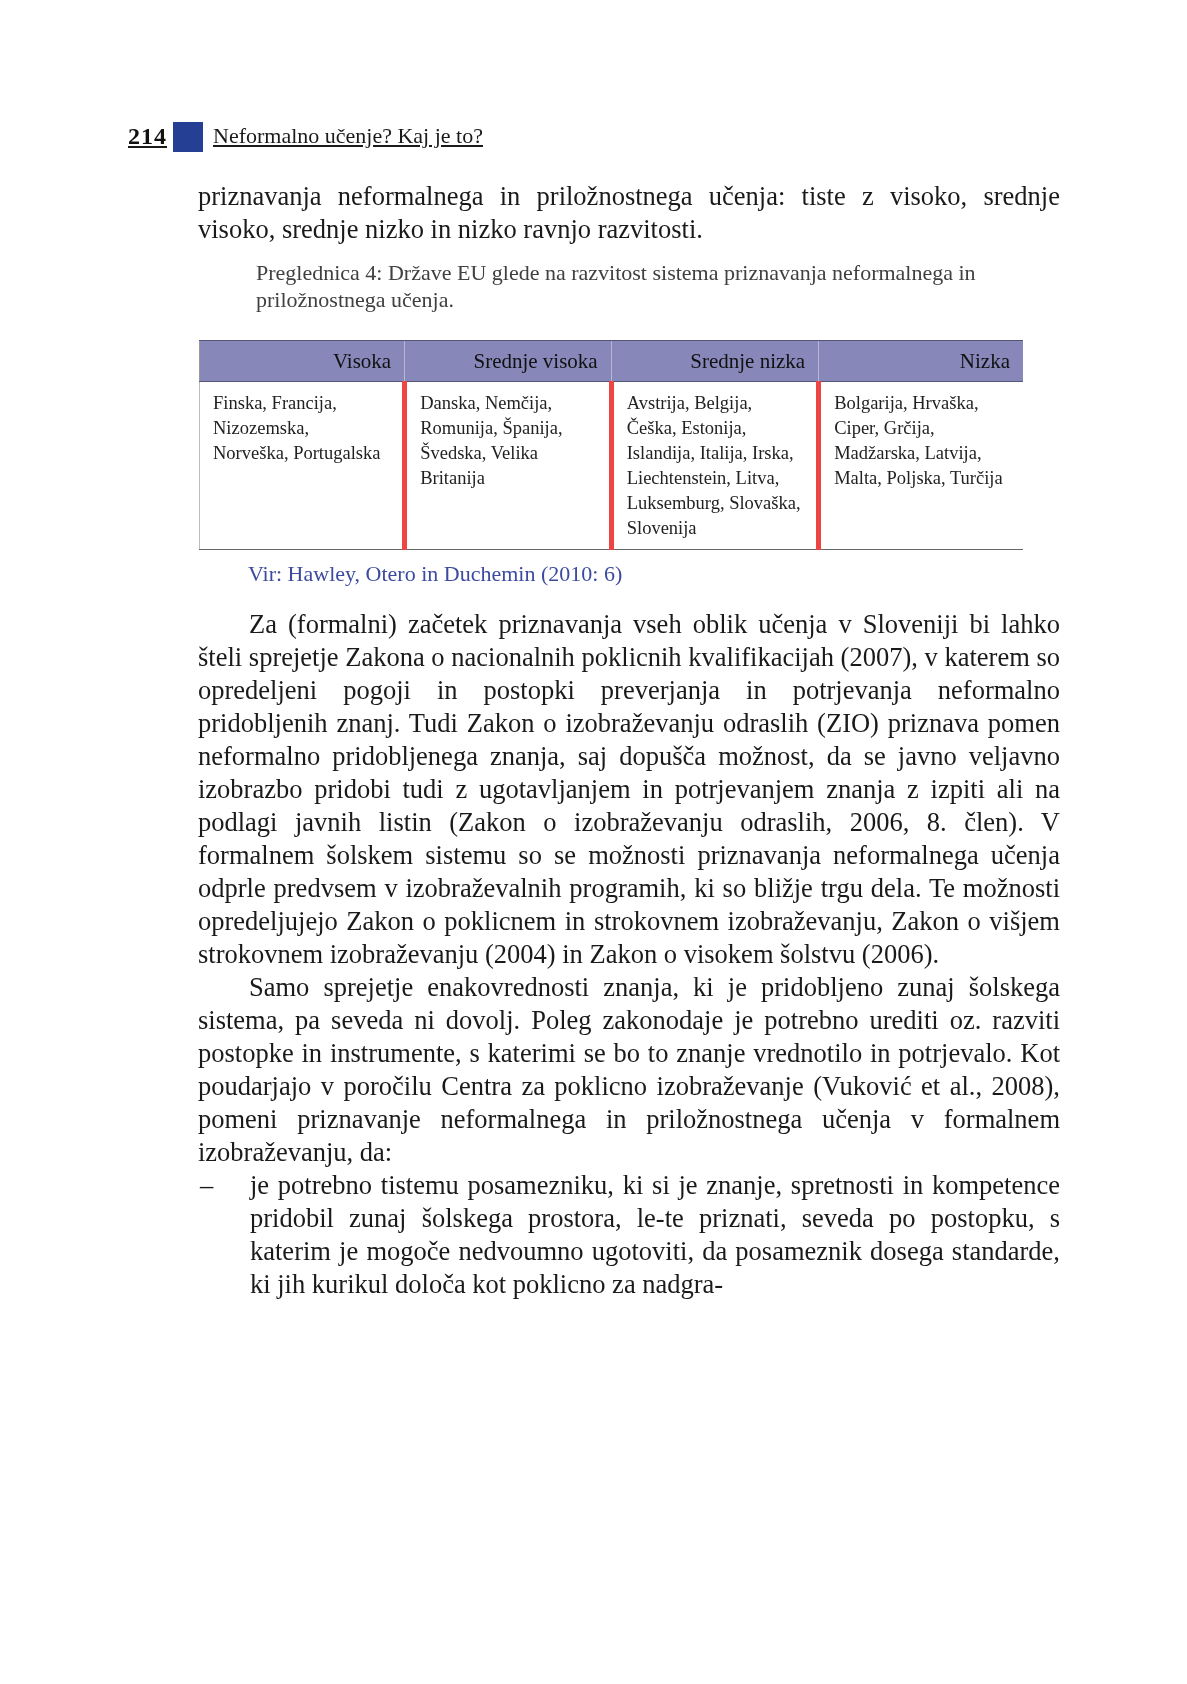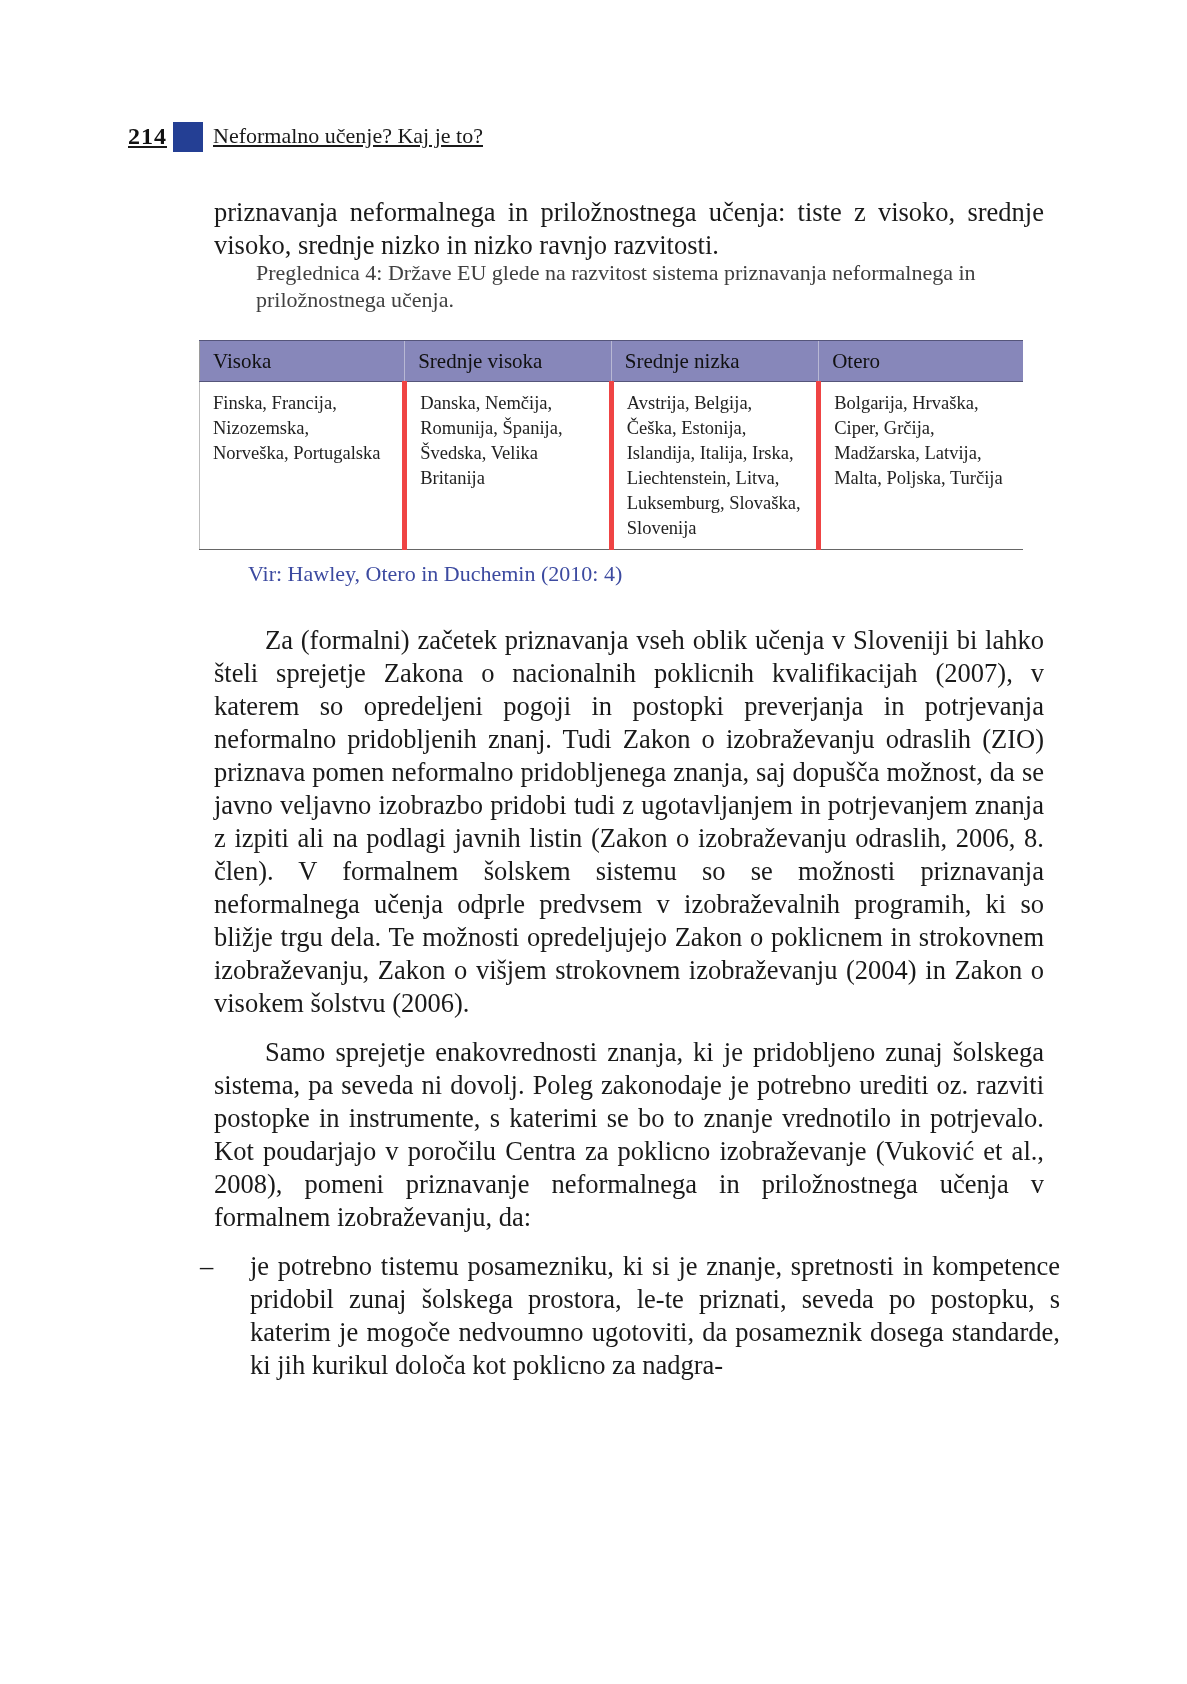--- a/index.html
+++ b/index.html
@@ -48,21 +48,21 @@
     }
     .text-block {
       position: absolute;
       left: 198px;
       width: 862px;
       font-size: 26.5px;
       line-height: 33px;
       text-align: justify;
     }
     .text-block p {
-      margin: 16px;
+      margin: 0;
     }
     .intro-para {
       top: 180px;
     }
     .caption {
       position: absolute;
       left: 256px;
       top: 259px;
       width: 812px;
       font-size: 22px;
@@ -76,21 +76,21 @@
       width: 824px;
       border-collapse: collapse;
       font-size: 18.5px;
       line-height: 25px;
     }
     .data-table th {
       background: #8787ba;
       color: #111;
       font-weight: normal;
       font-size: 21px;
-      text-align: left;
+      text-align: right;
       height: 40px;
       padding: 0 13px;
       border-top: 1.5px solid #55557a;
       border-bottom: 1.5px solid #55557a;
       border-left: 1px solid #b8b8d4;
     }
     .data-table th:first-child {
       border-left: 1px solid #9a9a9a;
     }
     .data-table td {
@@ -155,34 +155,34 @@
 </div>
 
 <div class="caption">Preglednica 4: Države EU glede na razvitost sistema priznavanja neformalnega in priložnostnega učenja.</div>
 
 <table class="data-table">
   <thead>
     <tr>
       <th>Visoka</th>
       <th>Srednje visoka</th>
       <th>Srednje nizka</th>
-      <th>Otero</th>
+      <th>Nizka</th>
     </tr>
   </thead>
   <tbody>
     <tr>
       <td>Finska, Francija, Nizozemska, Norveška, Portugalska</td>
       <td>Danska, Nemčija, Romunija, Španija, Švedska, Velika Britanija</td>
       <td>Avstrija, Belgija, Češka, Estonija, Islandija, Italija, Irska, Liechtenstein, Litva, Luksemburg, Slovaška, Slovenija</td>
       <td>Bolgarija, Hrvaška, Ciper, Grčija, Madžarska, Latvija, Malta, Poljska, Turčija</td>
     </tr>
   </tbody>
 </table>
 
-<div class="source">Vir: Hawley, Otero in Duchemin (2010: 4)</div>
+<div class="source">Vir: Hawley, Otero in Duchemin (2010: 6)</div>
 
 <div class="text-block body-text">
   <p class="indent">Za (formalni) začetek priznavanja vseh oblik učenja v Sloveniji bi lahko šteli sprejetje Zakona o nacionalnih poklicnih kvalifikacijah (2007), v katerem so opredeljeni pogoji in postopki preverjanja in potrjevanja neformalno pridobljenih znanj. Tudi Zakon o izobraževanju odraslih (ZIO) priznava pomen neformalno pridobljenega znanja, saj dopušča možnost, da se javno veljavno izobrazbo pridobi tudi z ugotavljanjem in potrjevanjem znanja z izpiti ali na podlagi javnih listin (Zakon o izobraževanju odraslih, 2006, 8. člen). V formalnem šolskem sistemu so se možnosti priznavanja neformalnega učenja odprle predvsem v izobraževalnih programih, ki so bližje trgu dela. Te možnosti opredeljujejo Zakon o poklicnem in strokovnem izobraževanju, Zakon o višjem strokovnem izobraževanju (2004) in Zakon o visokem šolstvu (2006).</p>
   <p class="indent">Samo sprejetje enakovrednosti znanja, ki je pridobljeno zunaj šolskega sistema, pa seveda ni dovolj. Poleg zakonodaje je potrebno urediti oz. razviti postopke in instrumente, s katerimi se bo to znanje vrednotilo in potrjevalo. Kot poudarjajo v poročilu Centra za poklicno izobraževanje (Vuković et al., 2008), pomeni priznavanje neformalnega in priložnostnega učenja v formalnem izobraževanju, da:</p>
   <div class="bullet-item">
     <span class="bullet-dash">–</span>
     <span class="bullet-text">je potrebno tistemu posamezniku, ki si je znanje, spretnosti in kompetence pridobil zunaj šolskega prostora, le-te priznati, seveda po postopku, s katerim je mogoče nedvoumno ugotoviti, da posameznik dosega standarde, ki jih kurikul določa kot poklicno za nadgra-</span>
   </div>
 </div>
 

